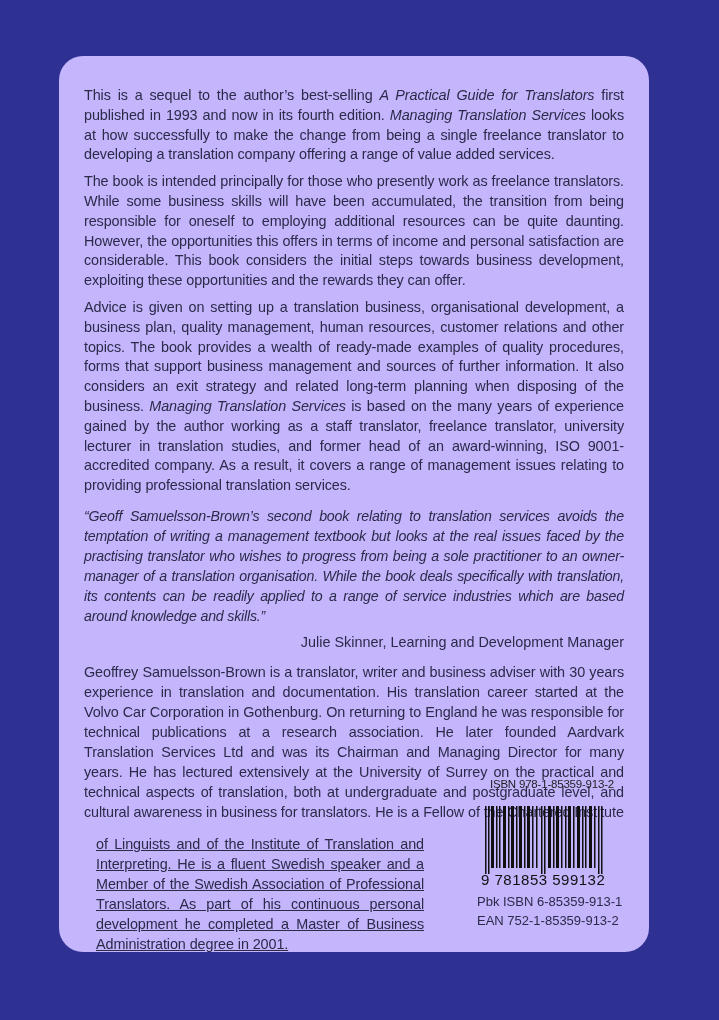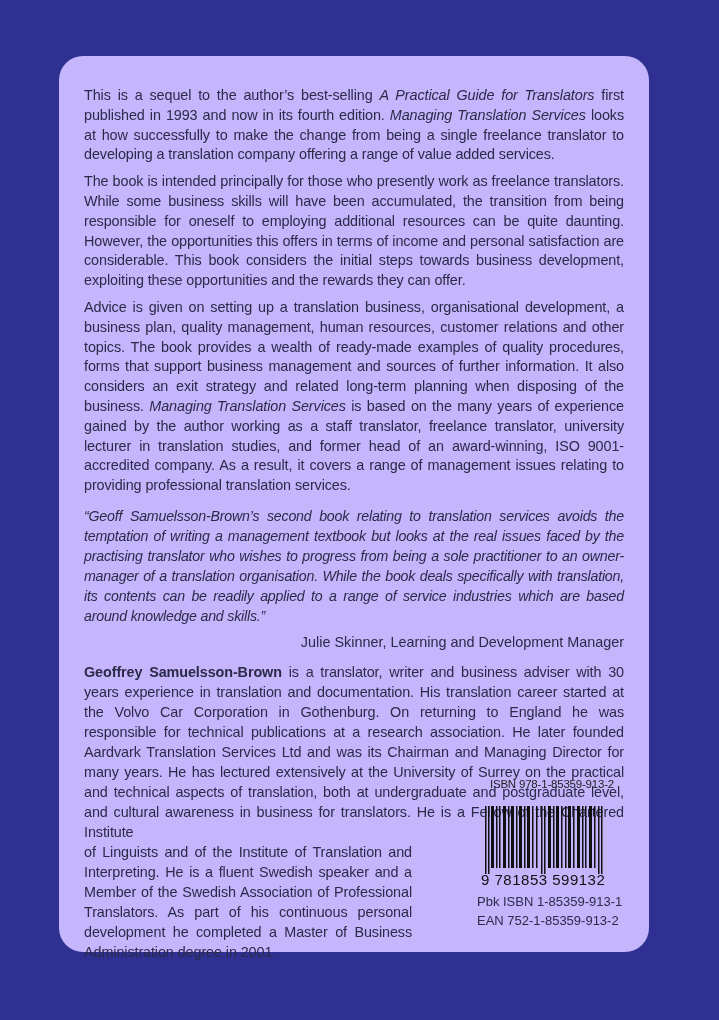--- a/index.html
+++ b/index.html
@@ -48,28 +48,29 @@
       line-height: 20px;
       text-align: right;
     }
     .bio {
       margin: 10px 0 0 0;
       font-size: 14.4px;
       line-height: 20px;
       text-align: justify;
       letter-spacing: -0.1px;
     }
-    .bio b { font-weight: bold; }
+    .bio b { font-weight: normal; }
     .bio-narrow {
       width: 328px;
-      margin: 0;
+      margin: 12px;
       font-size: 14.4px;
       line-height: 20px;
       text-align: justify;
       letter-spacing: -0.1px;
+      text-decoration: underline;
     }
     .barcode-block {
       position: absolute;
       left: 418px;
       top: 722px;
       width: 150px;
     }
     .isbn-top {
       font-size: 11.5px;
       text-align: center;
@@ -144,17 +145,17 @@
         <rect x="92" y="0" width="3" height="62"></rect>
         <rect x="97" y="0" width="1.5" height="62"></rect>
         <rect x="100" y="0" width="1.5" height="62"></rect>
         <rect x="104" y="0" width="3" height="62"></rect>
         <rect x="109" y="0" width="1.5" height="62"></rect>
         <rect x="113" y="0" width="1.5" height="68"></rect>
         <rect x="116" y="0" width="1.5" height="68"></rect>
       </g>
     </svg>
     <div class="digits">9 781853 599132</div>
-    <div class="pbk">Pbk ISBN 1-85359-913-1</div>
+    <div class="pbk">Pbk ISBN 6-85359-913-1</div>
     <div class="pbk" style="margin-top:0">EAN 752-1-85359-913-2</div>
   </div>
 
 </div>
 
 </body></html>

